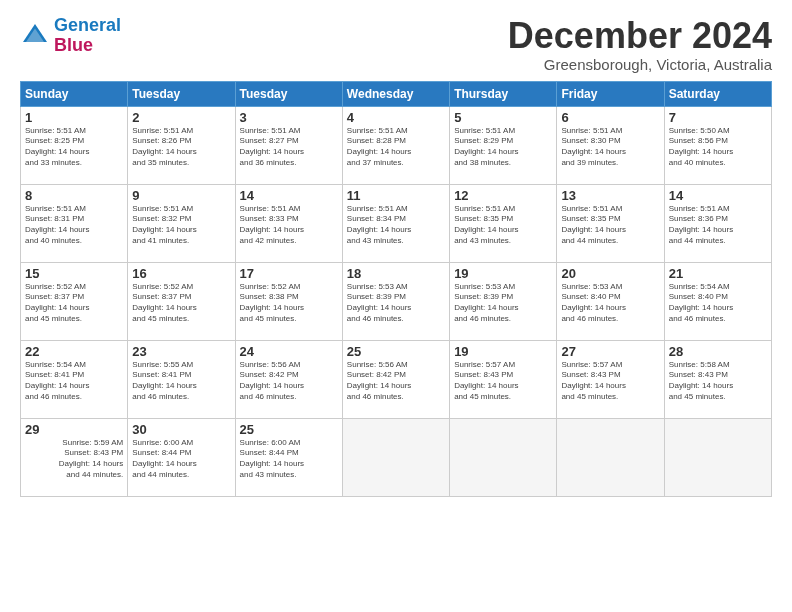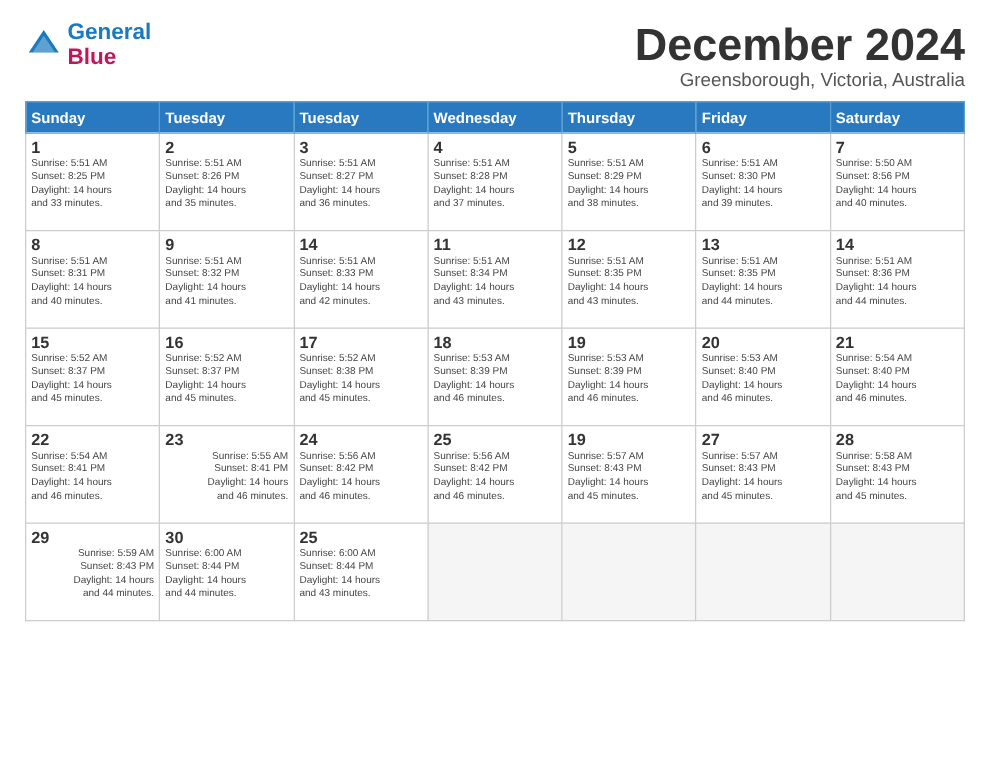--- a/index.html
+++ b/index.html
@@ -281,21 +281,21 @@
         <tr>
           <td>
             <span class="day-num">22</span>
             <div class="day-info" style="white-space: pre-line;">Sunrise: 5:54 AM
 Sunset: 8:41 PM
 Daylight: 14 hours
 and 46 minutes.</div>
           </td>
           <td>
             <span class="day-num">23</span>
-            <div class="day-info" style="white-space: pre-line; text-align: right;">Sunrise: 5:55 AM
+            <div class="day-info" style="white-space: pre-line;">Sunrise: 5:55 AM
 Sunset: 8:41 PM
 Daylight: 14 hours
 and 46 minutes.</div>
           </td>
           <td>
             <span class="day-num">24</span>
             <div class="day-info" style="white-space: pre-line;">Sunrise: 5:56 AM
 Sunset: 8:42 PM
 Daylight: 14 hours
 and 46 minutes.</div>

